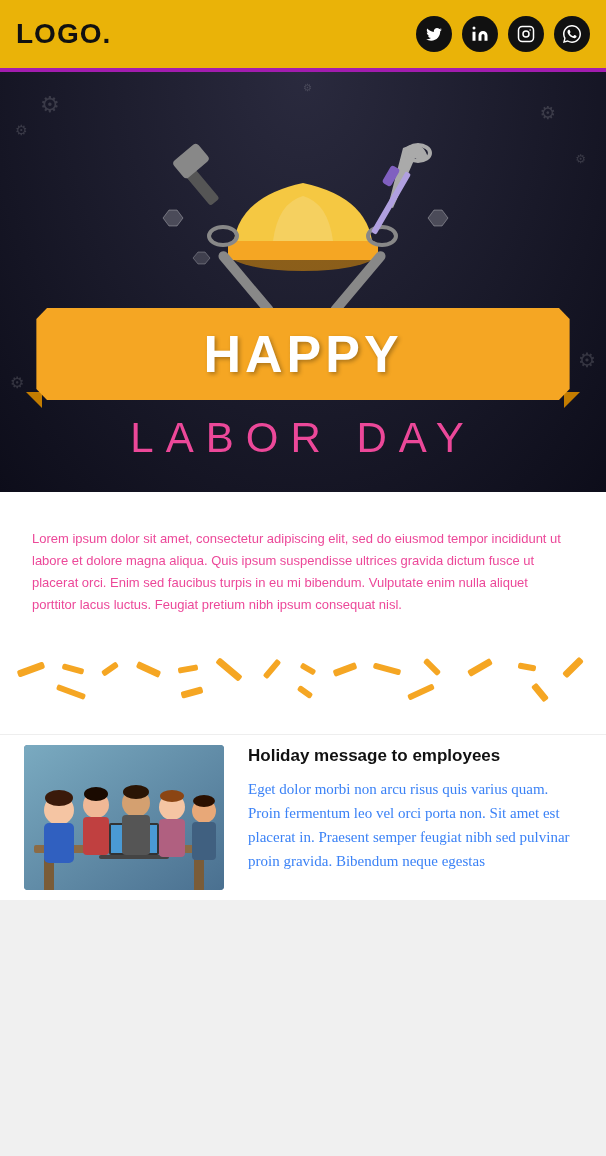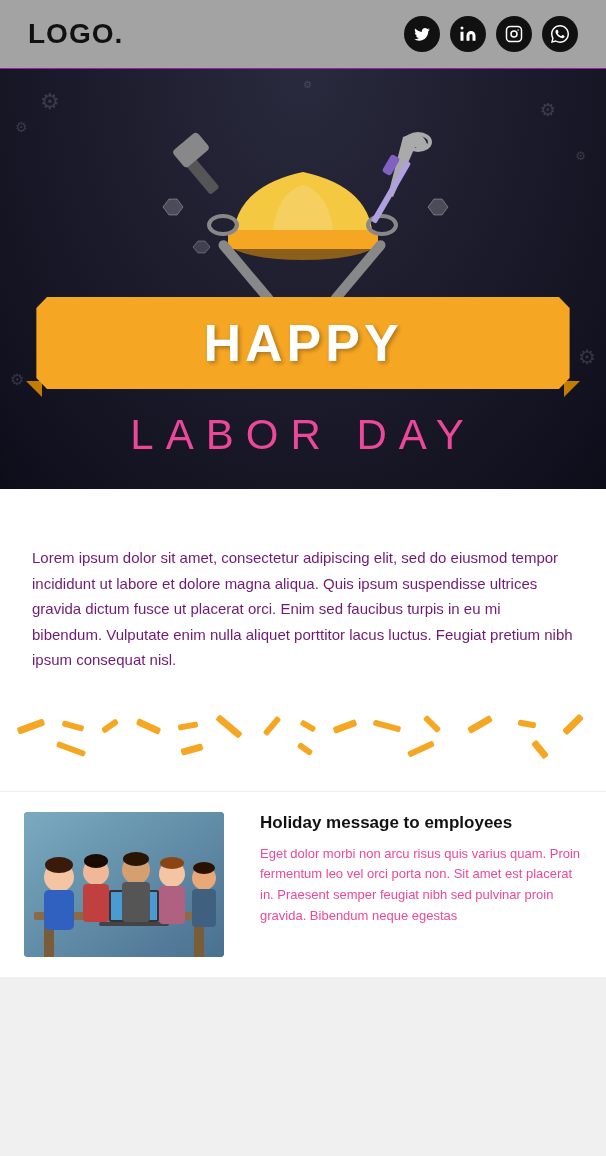--- a/index.html
+++ b/index.html
@@ -12,23 +12,23 @@
     .email-wrapper {
       width: 606px;
       background: #ffffff;
     }
 
     
     .header {
       display: flex;
       justify-content: space-between;
       align-items: center;
-      padding: 16px 28px;
-      background: #a3a3a3;
-      border-bottom: 1px solid #a21caf;
+      padding: 16px 16px;
+      background: #eab308;
+      border-bottom: 4px solid #a21caf;
     }
     .logo {
       font-size: 28px;
       font-weight: 900;
       color: #111;
       letter-spacing: 1px;
     }
     .social-icons {
       display: flex;
       gap: 10px;
@@ -97,24 +97,23 @@
       text-align: center;
       margin-top: 14px;
     }
 
     
     .body-content {
       padding: 36px 32px 28px;
       background: #fff;
     }
     .body-text {
-      font-size: 15px;
+      font-size: 13px;
       line-height: 1.7;
-      color: #701a75;
-      margin-top: 20px;
+      color: #ec4899;
     }
 
     
     .btn-wrapper {
       display: flex;
       justify-content: center;
       padding: 28px 32px;
       background: #fff;
     }
     .read-more-btn {
@@ -147,22 +146,22 @@
       justify-content: space-around;
     }
     .confetti-piece {
       background: #f5a623;
       border-radius: 2px;
     }
 
     
     .article-section {
       display: flex;
-      gap: 36px;
-      padding: 20px 24px;
+      gap: 24px;
+      padding: 10px 24px;
       background: #fff;
       border-top: 1px solid #eee;
     }
     .article-image {
       width: 200px;
       min-width: 200px;
       height: 145px;
       border-radius: 4px;
       overflow: hidden;
       background: #c0c0c0;
@@ -171,23 +170,24 @@
       flex: 1;
     }
     .article-title {
       font-size: 17px;
       font-weight: 800;
       color: #111;
       margin-bottom: 10px;
       line-height: 1.3;
     }
     .article-body {
-      font-size: 13px;
+      font-size: 15px;
       line-height: 1.6;
-      color: #ec4899;
+      color: #3b82f6;
+      font-family: Liberation Serif, serif;
     }
 
     
     .gear {
       position: absolute;
       color: rgba(255,255,255,0.15);
       font-size: 28px;
       z-index: 1;
     }
   </style>
@@ -258,21 +258,21 @@
 
         <rect x="255" y="70" width="6" height="70" rx="2" fill="#b0a0e0" transform="rotate(30, 258, 105)"></rect>
         <rect x="253" y="68" width="10" height="20" rx="3" fill="#8060c0" transform="rotate(30, 258, 78)"></rect>
 
         <polygon points="30,120 36,112 44,112 50,120 44,128 36,128" fill="rgba(255,255,255,0.2)" stroke="rgba(255,255,255,0.3)" stroke-width="1"></polygon>
         <polygon points="295,120 301,112 309,112 315,120 309,128 301,128" fill="rgba(255,255,255,0.2)" stroke="rgba(255,255,255,0.3)" stroke-width="1"></polygon>
         <polygon points="60,160 65,154 72,154 77,160 72,166 65,166" fill="rgba(255,255,255,0.15)" stroke="rgba(255,255,255,0.25)" stroke-width="1"></polygon>
       </svg>
     </div>
 
-    <div style="position:relative;z-index:3;width:88%;margin-bottom:8px;">
+    <div style="position:relative;z-index:3;width:88%;">
 
       <div style="position:absolute;left:-10px;bottom:-8px;width:0;height:0;border-top:16px solid #c47d00;border-left:16px solid transparent;z-index:1;"></div>
       <div style="position:absolute;right:-10px;bottom:-8px;width:0;height:0;border-top:16px solid #c47d00;border-right:16px solid transparent;z-index:1;"></div>
       <div style="background:#f5a623;padding:16px 30px;text-align:center;position:relative;z-index:2;clip-path:polygon(0 12%,2% 0,98% 0,100% 12%,100% 88%,98% 100%,2% 100%,0 88%)">
         <span class="happy-text">HAPPY</span>
       </div>
     </div>
 
     <div class="labor-day-text">LABOR DAY</div>
   </div>

